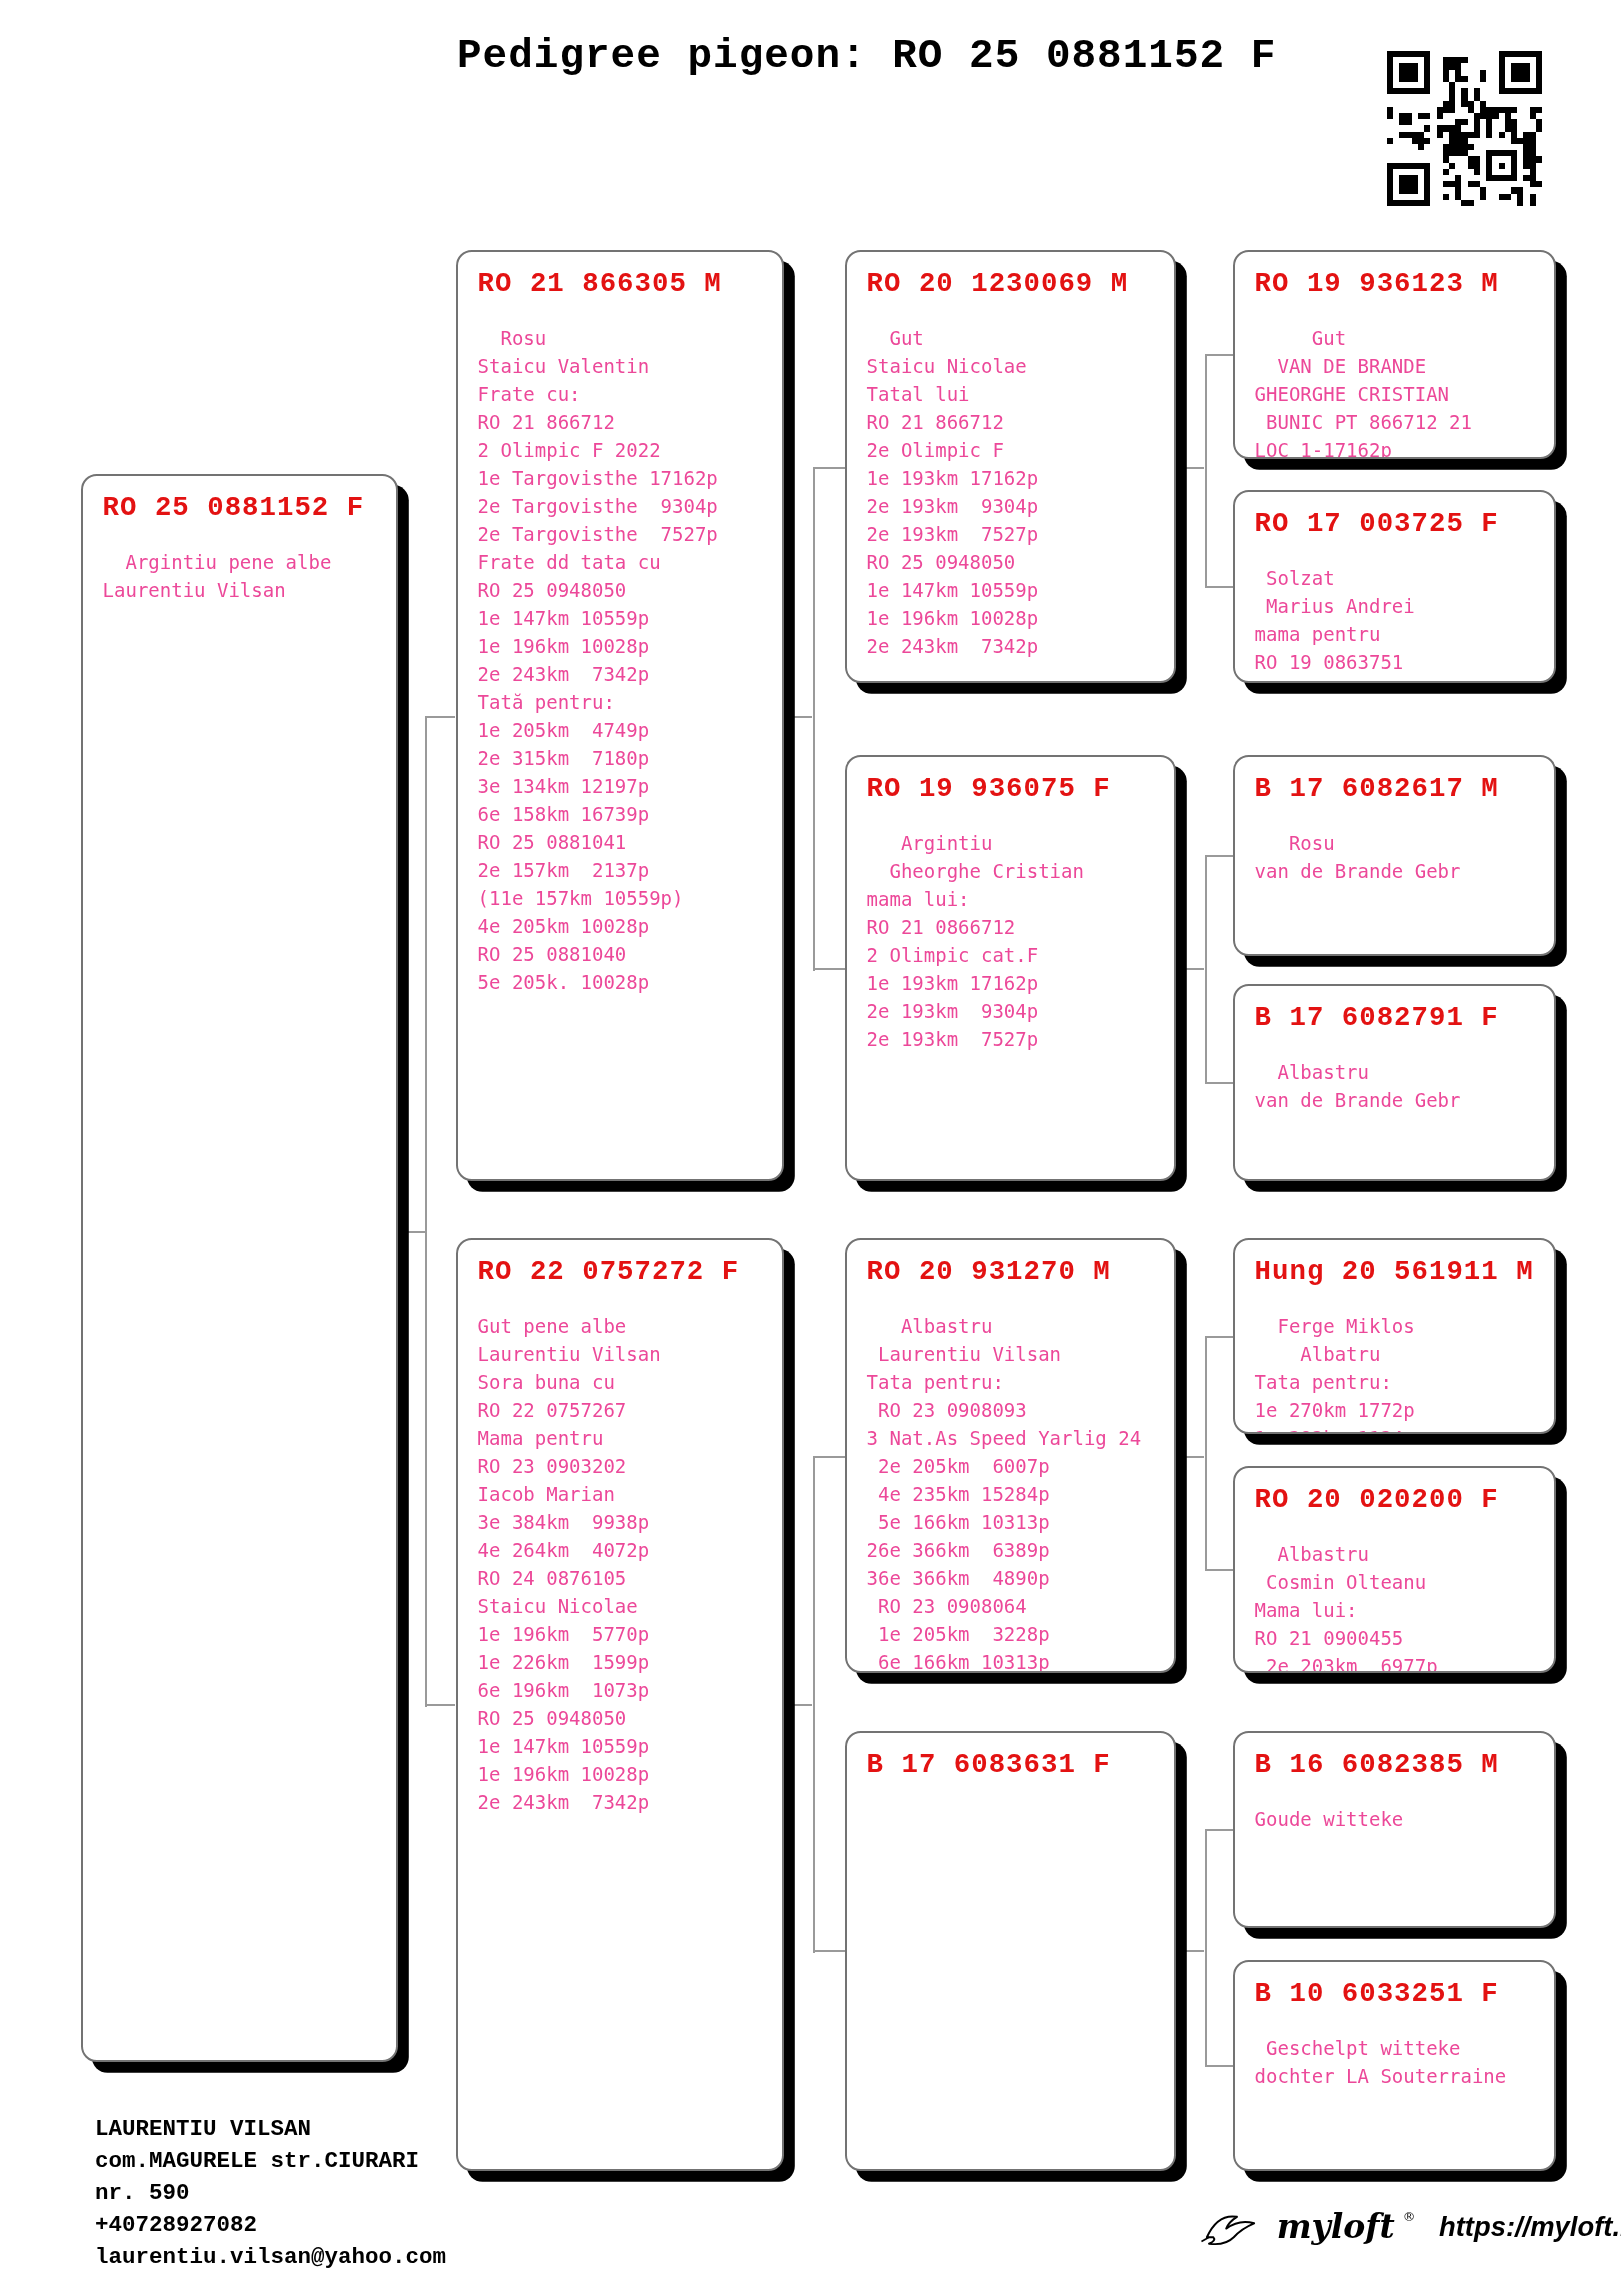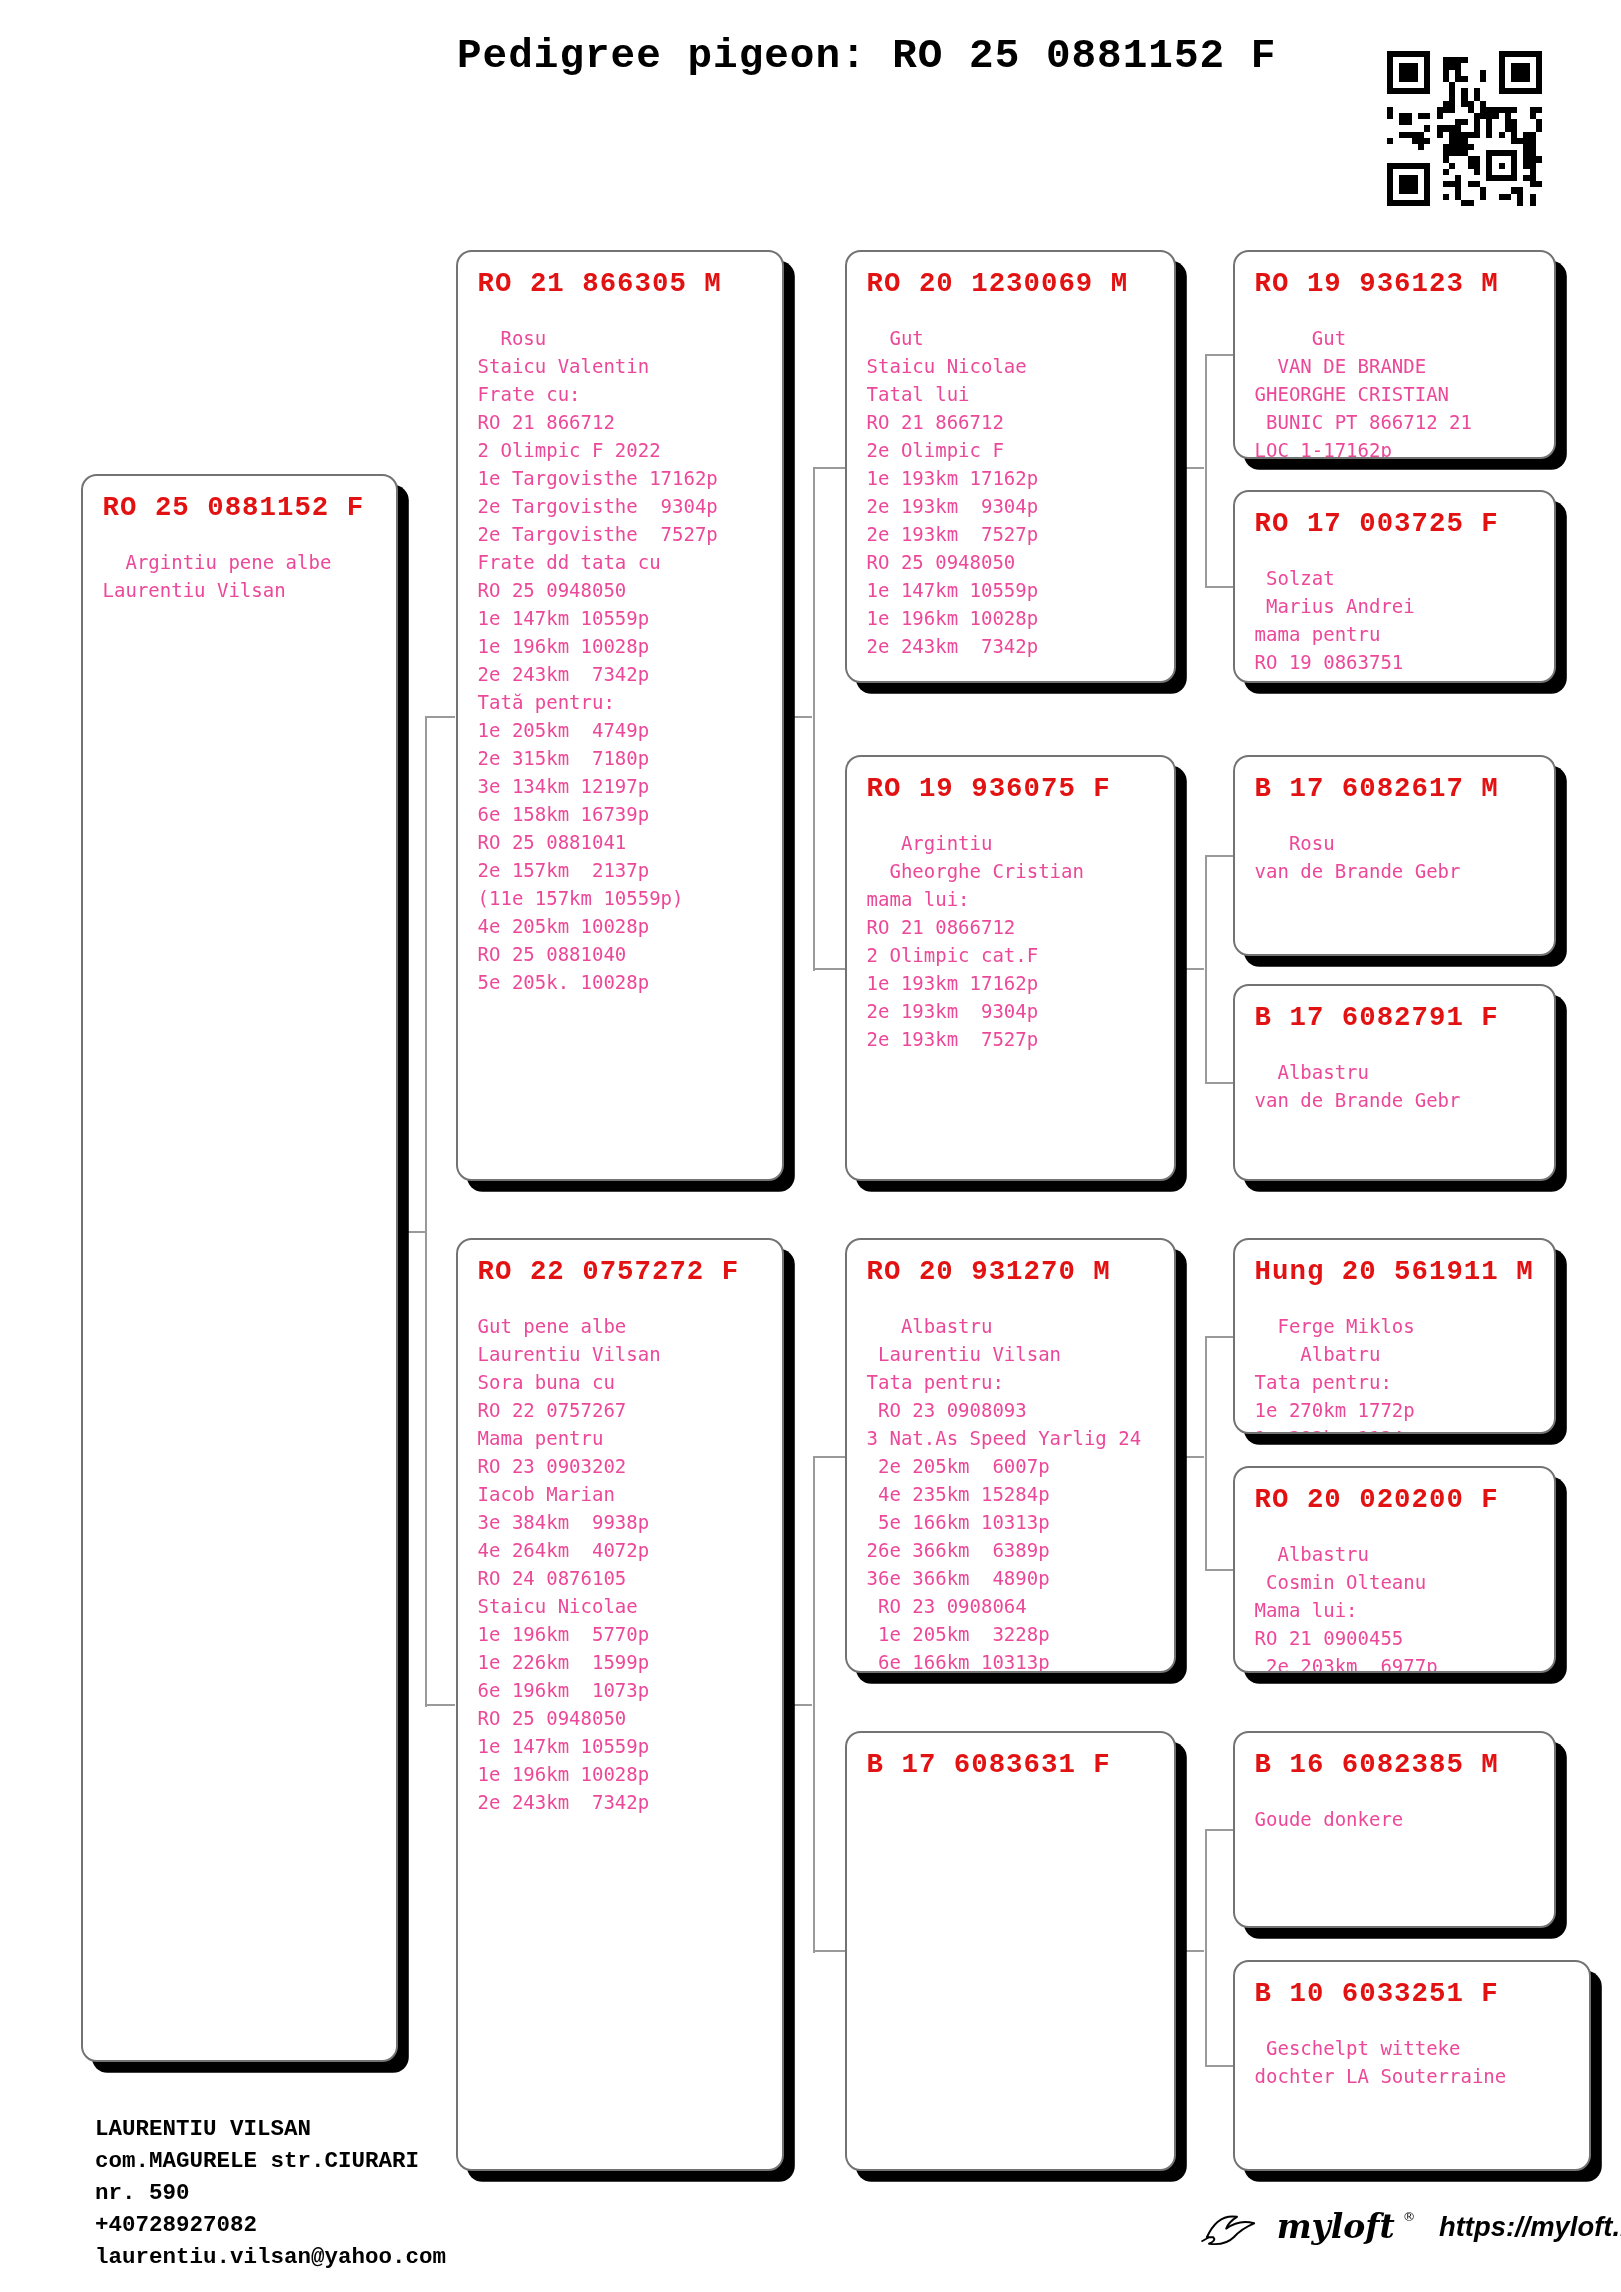--- a/index.html
+++ b/index.html
@@ -379,23 +379,23 @@
     <div class="ring">RO 20 020200 F</div>
     <div class="body">  Albastru
  Cosmin Olteanu
 Mama lui:
 RO 21 0900455
  2e 203km  6977p
  9e 163km  17360p</div>
   </div>
   <div class="box" style="left:1233px;top:1731px;width:323px;height:197px">
     <div class="ring">B 16 6082385 M</div>
-    <div class="body">Goude donkere</div>
-  </div>
-  <div class="box" style="left:1233px;top:1960px;width:358px;height:211px">
+    <div class="body">Goude witteke</div>
+  </div>
+  <div class="box" style="left:1233px;top:1960px;width:323px;height:211px">
     <div class="ring">B 10 6033251 F</div>
     <div class="body"> Geschelpt witteke
 dochter LA Souterraine</div>
   </div>
 
   <div class="owner">LAURENTIU VILSAN
 com.MAGURELE str.CIURARI
 nr. 590
 +40728927082
 laurentiu.vilsan@yahoo.com</div>

